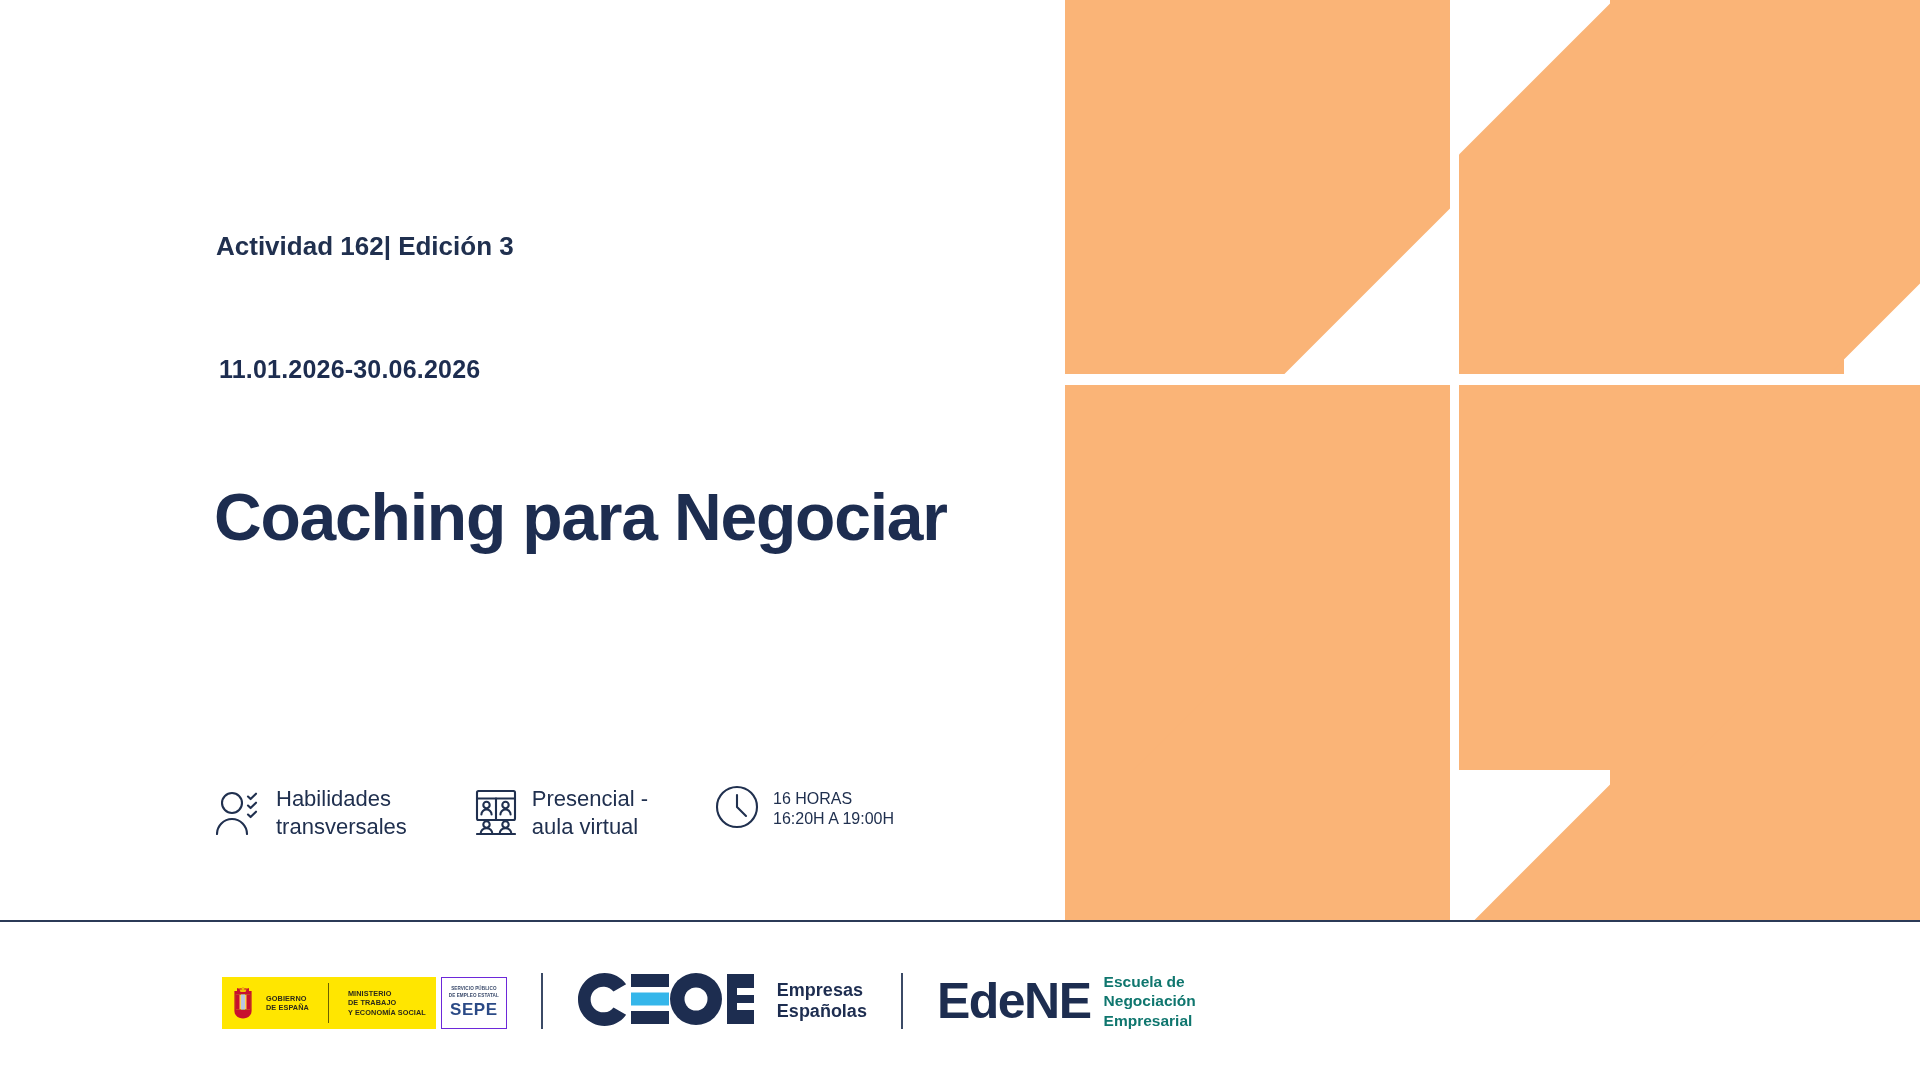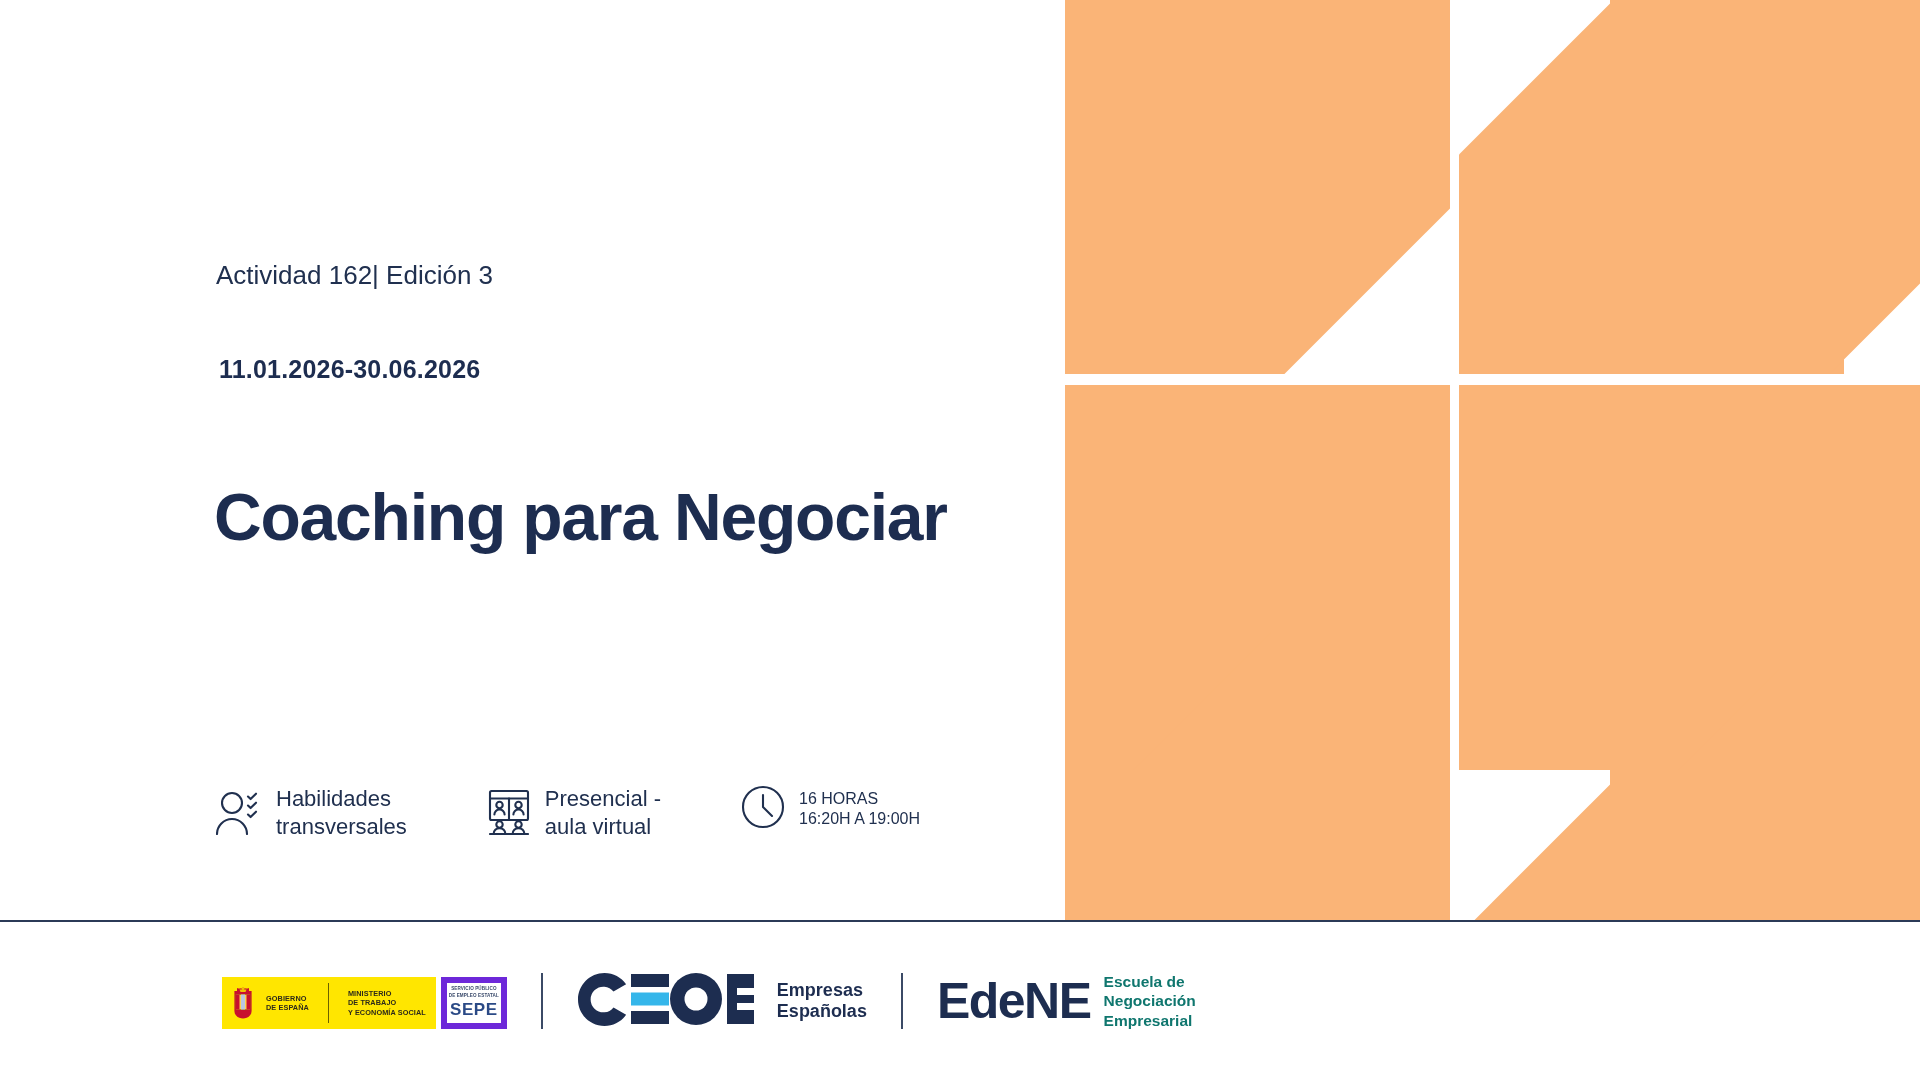--- a/index.html
+++ b/index.html
@@ -33,38 +33,38 @@
   .cut-tl{ clip-path:polygon(43% 0, 100% 0, 100% 100%, 0 100%, 0 43%); }
   .cut-br{ clip-path:polygon(0 0, 100% 0, 100% 57%, 57% 100%, 0 100%); }
 
   
   .kicker{
     position:absolute; left:216px; top:140px;
     font-size:27px; font-weight:bold; letter-spacing:0.4px;
     line-height:1.38; color:#1d2d50; text-transform:uppercase;
   }
   .subtitle{
-    position:absolute; left:216px; top:260px;
-    font-size:26px; font-weight:400; color:#20304f;
+    position:absolute; left:216px; top:231px;
+    font-size:26px; font-weight:700; color:#20304f;
   }
   .daterange{
     position:absolute; left:219px; top:355px;
     font-size:25px; font-weight:bold; letter-spacing:0.2px; color:#1d2d50;
   }
   .maintitle{
     position:absolute; left:214px; top:455px;
     font-size:66px; font-weight:bold; letter-spacing:-1.2px; color:#1d2d50;
     white-space:nowrap;
     margin-top:24px;
   }
 
   
   #meta{
     position:absolute; left:216px; top:785px;
-    display:flex; align-items:flex-start; gap:16px;justify-content:center;
+    display:flex; align-items:flex-start; gap:3px;justify-content:center;
   }
   .meta-item{ display:flex; align-items:center; gap:14px; }
   .meta-item + .meta-item{ margin-left:64px; }
   .meta-icon{ flex:0 0 auto; display:block; }
   .meta-text{
     font-size:22px; line-height:1.27; color:#20304f; white-space:pre-line;
   }
   #meta-clock .meta-text{ font-size:16px; }
 
   
@@ -91,21 +91,21 @@
     background:#ffe600; display:flex; align-items:center; height:52px;
     padding:0 10px 0 8px; gap:10px;
   }
   .gob-shield{ width:26px; height:34px; flex:0 0 auto; }
   .gob-label{
     font-size:7.3px; font-weight:bold; line-height:1.25; color:#2d2a1a;
     letter-spacing:0.1px; white-space:pre-line;
   }
   .gob-vline{ width:1px; background:#6b6000; align-self:stretch; margin:6px 9px; }
   .sepe-box{
-    border:6px solid #6d28d9; background:#fff; height:52px;
+    border:1px solid #6d28d9; background:#fff; height:52px;
     width:66px; display:flex; flex-direction:column; justify-content:center;
     align-items:center; margin-left:5px; padding:2px 0;
   }
   .sepe-small{
     font-size:4.6px; font-weight:bold; color:#3a4a6b; line-height:1.35;
     text-align:center; white-space:pre-line; letter-spacing:0.1px;
   }
   .sepe-big{
     font-size:17px; font-weight:bold; color:#2b4a86; letter-spacing:0.6px;
     margin-top:1px;

